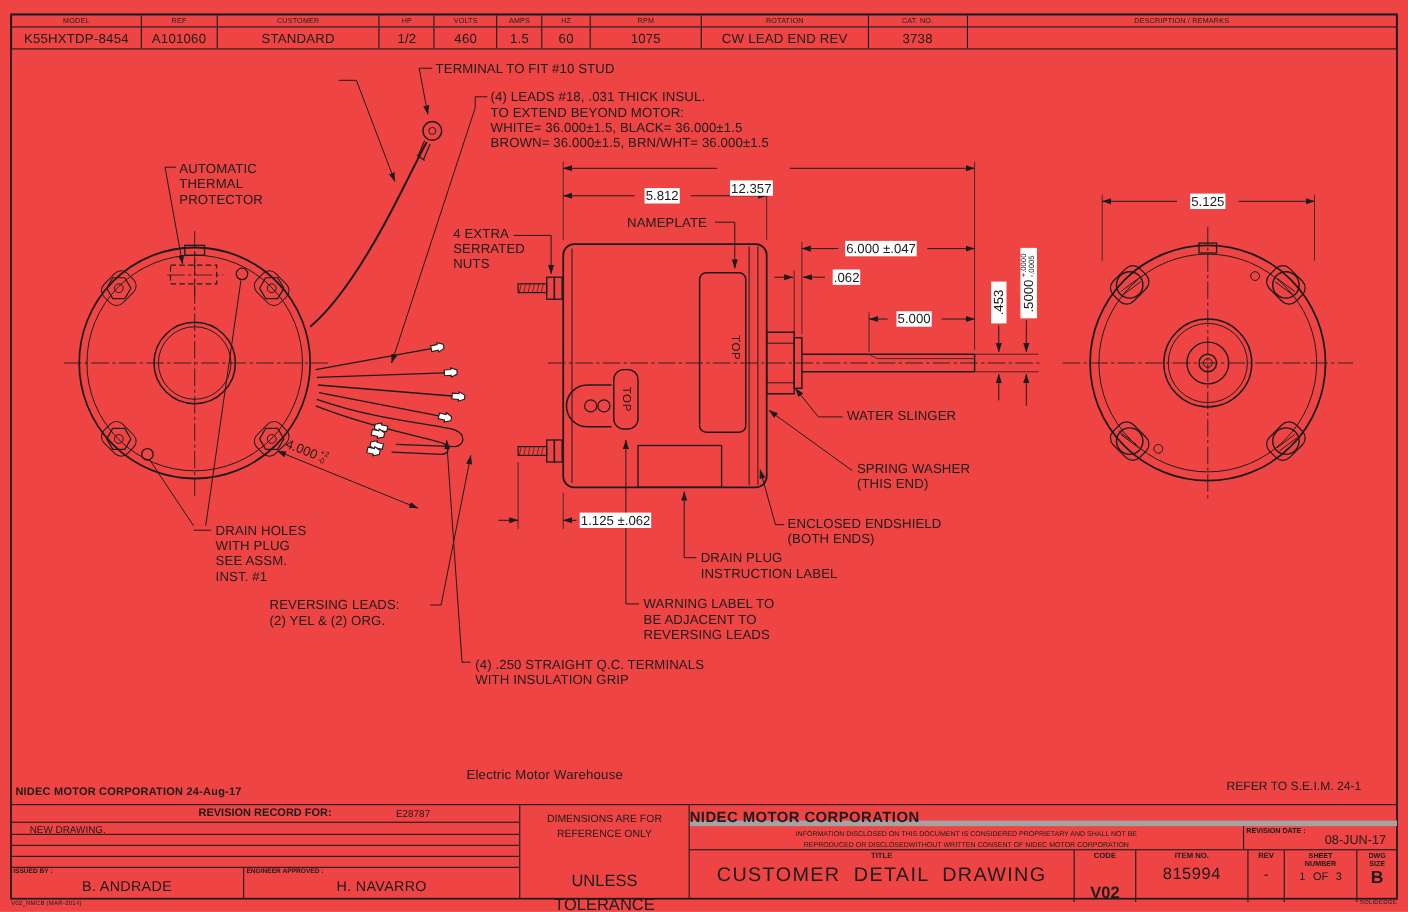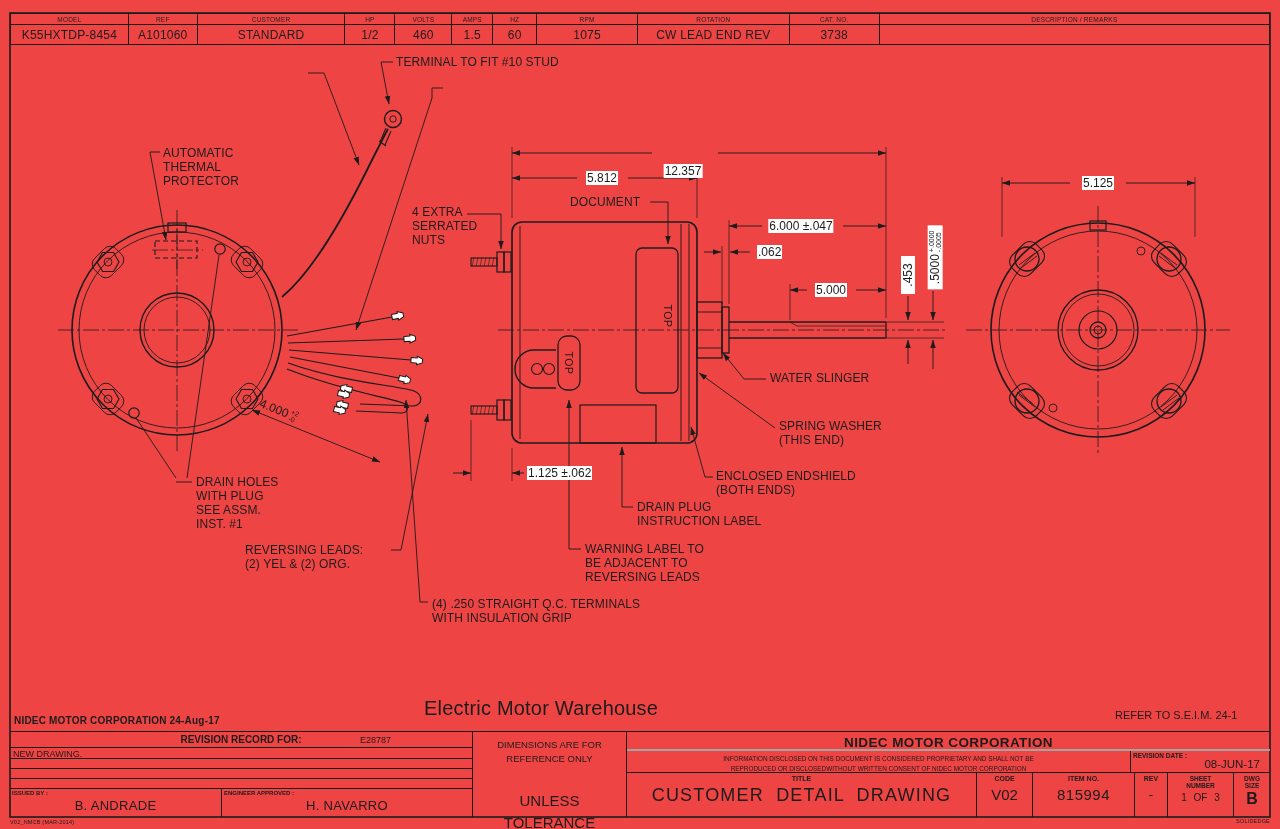--- a/index.html
+++ b/index.html
@@ -27,29 +27,29 @@
   .spec .td{flex:1;font-size:12px;display:flex;align-items:center;justify-content:center;letter-spacing:.2px}
   .footer{position:absolute;left:10px;top:731px;width:1260px;height:86px;display:flex;
           border-top:1.4px solid #1c1c1c;box-sizing:border-box;font-size:9px}
   .fcol{box-sizing:border-box;height:100%}
   .fL{width:463px;border-right:1.2px solid #1c1c1c;display:flex;flex-direction:column}
   .fM{width:154px;border-right:1.2px solid #1c1c1c;position:relative;text-align:center}
   .fR{width:643px;display:flex;flex-direction:column}
   .fL .r1{height:16px;border-bottom:1px solid #1c1c1c;position:relative;box-sizing:border-box}
   .fL .r1 .rr{position:absolute;left:0;right:0;top:2px;text-align:center;font-weight:bold;font-size:10px}
   .fL .r1 .en{position:absolute;left:350px;top:3px;font-size:9px}
-  .fL .r2{height:11px;border-bottom:1px solid #1c1c1c;font-size:9px;padding:1px 0 0 3px;box-sizing:border-box}
+  .fL .r2{height:11px;border-bottom:1px solid #1c1c1c;font-size:9px;padding:1px 0 0 17px;box-sizing:border-box}
   .fL .re{height:10px;border-bottom:1px solid #1c1c1c;box-sizing:border-box}
   .fL .r6{flex:1;display:flex}
   .cellsig{position:relative;box-sizing:border-box}
   .cellsig .tag{position:absolute;left:2px;top:1px;font-size:6px;font-weight:bold}
   .cellsig .val{position:absolute;left:0;right:0;top:9px;text-align:center;font-size:13px;letter-spacing:.3px}
   .fM .t1{position:absolute;left:0;right:0;top:6px;font-size:9.5px;line-height:1.5;white-space:pre-line}
   .fM .t2{position:absolute;left:0;right:0;top:58px;font-size:15px;line-height:1.45;white-space:pre-line}
-  .fR .ra{height:19px;border-bottom:2px solid #a3a3a3;text-align:center;font-weight:bold;font-size:13.5px;
+  .fR .ra{height:19px;border-bottom:5px solid #a3a3a3;text-align:left;font-weight:bold;font-size:13.5px;
           letter-spacing:.4px;padding-top:3px;box-sizing:border-box}
   .fR .rb{height:22px;border-bottom:1px solid #1c1c1c;display:flex;box-sizing:border-box}
   .fR .rb .prop{width:503px;text-align:center;font-size:6.4px;line-height:1.55;padding-top:3px;box-sizing:border-box;white-space:pre-line}
   .fR .rb .rdate{flex:1;border-left:1px solid #1c1c1c;position:relative;box-sizing:border-box}
   .fR .rb .rdate .tag{position:absolute;left:2px;top:1px;font-size:6.5px;font-weight:bold}
   .fR .rb .rdate .val{position:absolute;right:10px;top:7px;font-size:11.5px}
   .fR .rc{flex:1;display:flex}
   .fR .rc>div{border-left:1px solid #1c1c1c;box-sizing:border-box;position:relative;text-align:center}
   .fR .rc>div:first-child{border-left:none}
   .fR .rc .hd{font-size:7px;font-weight:bold;padding-top:2px;line-height:1.15;white-space:pre-line}
@@ -279,27 +279,31 @@
         <div class="th">CAT. NO.</div>
         <div class="td">3738</div>
       </div>
   <div class="col" style="width:390px">
         <div class="th">DESCRIPTION / REMARKS</div>
         <div class="td"></div>
       </div>
 </div>
 
 <div class="lbl" style="left:396px;top:55px">TERMINAL TO FIT #10 STUD</div>
+<div class="lbl" style="left:446px;top:81px">(4) LEADS #18, .031 THICK INSUL.
+TO EXTEND BEYOND MOTOR:
+WHITE= 36.000±1.5, BLACK= 36.000±1.5
+BROWN= 36.000±1.5, BRN/WHT= 36.000±1.5</div>
 <div class="lbl" style="left:163px;top:146px">AUTOMATIC
 THERMAL
 PROTECTOR</div>
 <div class="lbl" style="left:412px;top:205px">4 EXTRA
 SERRATED
 NUTS</div>
-<div class="lbl" style="left:570px;top:195px">DOCUMENT</div>
+<div class="lbl" style="left:570px;top:195px">NAMEPLATE</div>
 <div class="lbl" style="left:770px;top:371px">WATER SLINGER</div>
 <div class="lbl" style="left:779px;top:419px">SPRING WASHER
 (THIS END)</div>
 <div class="lbl" style="left:716px;top:469px">ENCLOSED ENDSHIELD
 (BOTH ENDS)</div>
 <div class="lbl" style="left:637px;top:500px">DRAIN PLUG
 INSTRUCTION LABEL</div>
 <div class="lbl" style="left:585px;top:542px">WARNING LABEL TO
 BE ADJACENT TO
 REVERSING LEADS</div>
@@ -332,21 +336,21 @@
 </div>
 <div class="dim" style="left:262px;top:396px;transform:rotate(22deg);transform-origin:left top;display:flex;align-items:center;background:transparent">
   <span>4.000</span>
   <span class="tolstack">
     <i style="font-style:normal">+2</i>
     <i style="font-style:normal">-0</i>
   </span>
 </div>
 
 <div style="position:absolute;left:14px;top:715px;font-size:10px;font-weight:bold;letter-spacing:.2px">NIDEC MOTOR CORPORATION 24-Aug-17</div>
-<div style="position:absolute;left:424px;top:697px;font-size:20px;letter-spacing:.2px">Electric Motor Warehouse</div>
+<div style="position:absolute;left:424px;top:697px;font-size:12px;letter-spacing:.2px">Electric Motor Warehouse</div>
 <div style="position:absolute;left:1115px;top:709px;font-size:11px">REFER TO S.E.I.M. 24-1</div>
 
 <div class="footer">
   <div class="fcol fL">
     <div class="r1">
       <div class="rr">REVISION RECORD FOR:</div>
       <div class="en">E28787</div>
     </div>
     <div class="r2">NEW DRAWING.</div>
     <div class="re"></div>
@@ -379,21 +383,21 @@
         <div class="val">08-JUN-17</div>
       </div>
     </div>
     <div class="rc">
       <div style="width:349px">
         <div class="hd">TITLE</div>
         <div style="font-size:18px;word-spacing:6px;letter-spacing:1.2px;margin-top:2px">CUSTOMER DETAIL DRAWING</div>
       </div>
       <div style="width:56px">
         <div class="hd">CODE</div>
-        <div style="font-size:15px;font-weight:normal;margin-top:3px">V02</div>
+        <div style="font-size:15px;font-weight:bold;margin-top:20px">V02</div>
       </div>
       <div style="width:102px">
         <div class="hd">ITEM NO.</div>
         <div style="font-size:15px;margin-top:3px;letter-spacing:.5px">815994</div>
       </div>
       <div style="width:33px">
         <div class="hd">REV</div>
         <div style="font-size:13px;margin-top:4px">-</div>
       </div>
       <div style="width:66px">

